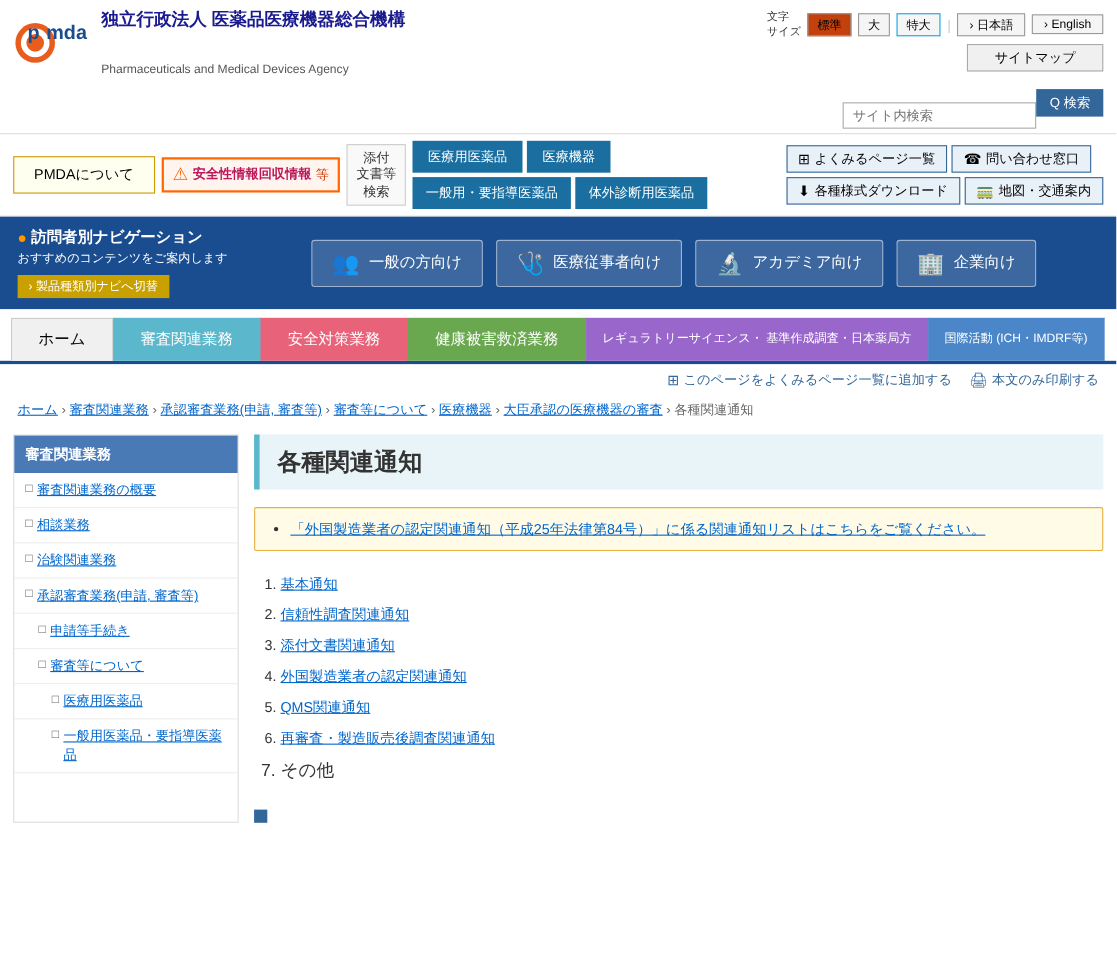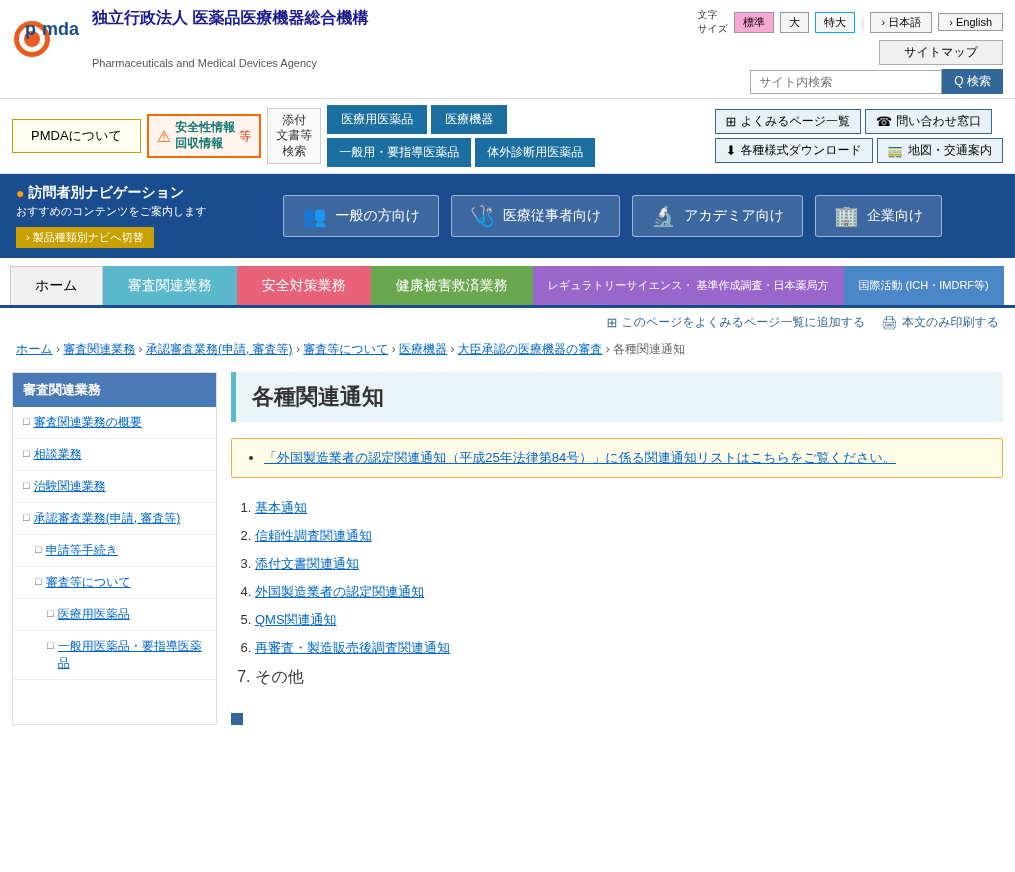--- a/index.html
+++ b/index.html
@@ -25,46 +25,46 @@
       <div style="font-size:11px; color:#555;margin-top:28px;">Pharmaceuticals and Medical Devices Agency</div>
     </div>
   </div>
 
   <div style="display:flex; flex-direction:column; align-items:flex-end; gap:4px;">
 
     <div style="display:flex; align-items:center; gap:6px;">
       <span style="font-size:11px; white-space:nowrap;">
         <span style="font-size:10px;">文字<br>サイズ</span>
       </span>
-      <button style="padding:2px 8px; border:1px solid #999; background:#f9a8d4; font-size:11px; cursor:pointer; font-family:inherit;">標準</button>
+      <button style="padding:2px 8px; border:1px solid #999; background:#c2410c; font-size:11px; cursor:pointer; font-family:inherit;">標準</button>
       <button style="padding:2px 8px; border:1px solid #999; background:#f5f5f5; font-size:11px; cursor:pointer; font-family:inherit;">大</button>
       <button style="padding:2px 8px; border:1px solid #0ea5e9; background:#f5f5f5; font-size:11px; cursor:pointer; font-family:inherit;">特大</button>
       <span style="color:#ccc;">|</span>
       <button style="padding:2px 10px; border:1px solid #999; background:#f5f5f5; font-size:11px; cursor:pointer; font-family:inherit;">› 日本語</button>
       <button style="padding:2px 10px; border:1px solid #999; background:#f5f5f5; font-size:11px; cursor:pointer; font-family:inherit;">› English</button>
     </div>
 
     <div style="display:flex; justify-content:flex-end;">
       <button style="padding:3px 24px; border:1px solid #aaa; background:#f0f0f0; font-size:12px; cursor:pointer; font-family:inherit;">サイトマップ</button>
     </div>
 
     <div style="display:flex; align-items:center; gap:0;">
-      <input type="text" style="padding: 4px 8px; border: 1px solid rgb(170, 170, 170); width: 192px; font-size: 12px; font-family: inherit;" placeholder="サイト内検索">
+      <input type="text" style="padding: 4px 8px; border: 1px solid rgb(170, 170, 170); width: 176px; font-size: 12px; font-family: inherit; margin-top: 24px;" placeholder="サイト内検索">
       <button style="padding:4px 12px; background:#336699; color:#fff; border:none; cursor:pointer; font-size:12px; font-family:inherit;">Q 検索</button>
     </div>
   </div>
 </div>
 
 <div style="display:flex; align-items:center; padding:6px 12px; gap:6px; border-bottom:1px solid #ddd; flex-wrap:wrap;">
 
   <button style="padding:7px 18px; border:1px solid #cc9900; background:#fffff0; font-size:13px; cursor:pointer; font-family:inherit; white-space:nowrap;">PMDAについて</button>
 
   <div style="padding:4px 8px; border:2px solid #ff6600; background:#fff5ee; font-size:12px; cursor:pointer; display:flex; align-items:center; gap:4px;">
     <span style="color:#ff6600; font-size:16px;">⚠</span>
-    <div style="display:flex; flex-direction:column; font-size:12px; font-weight:bold; color:#0f766e; line-height:1.3;">
+    <div style="display:flex; flex-direction:row; font-size:12px; font-weight:bold; color:#be185d; line-height:1.3;">
       <span>安全性情報</span>
       <span>回収情報</span>
     </div>
     <span style="font-size:12px; color:#cc3300;">等</span>
   </div>
 
   <div style="padding:4px 8px; border:1px solid #ccc; background:#f9f9f9; font-size:12px; text-align:center; line-height:1.3;">
     <div>添付</div>
     <div>文書等</div>
     <div>検索</div>

